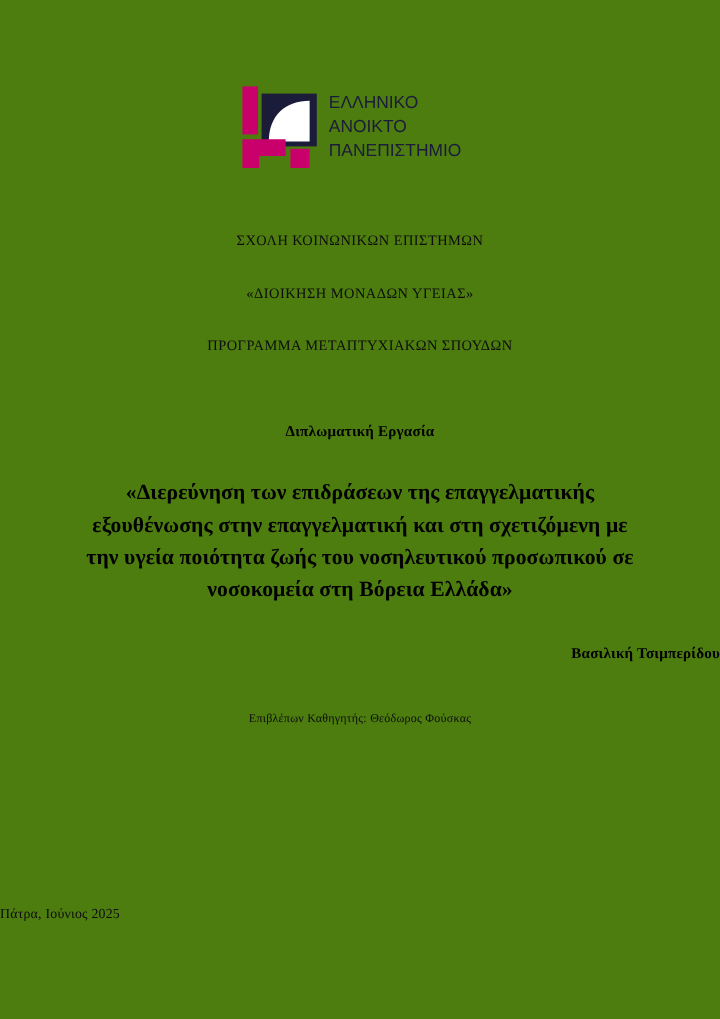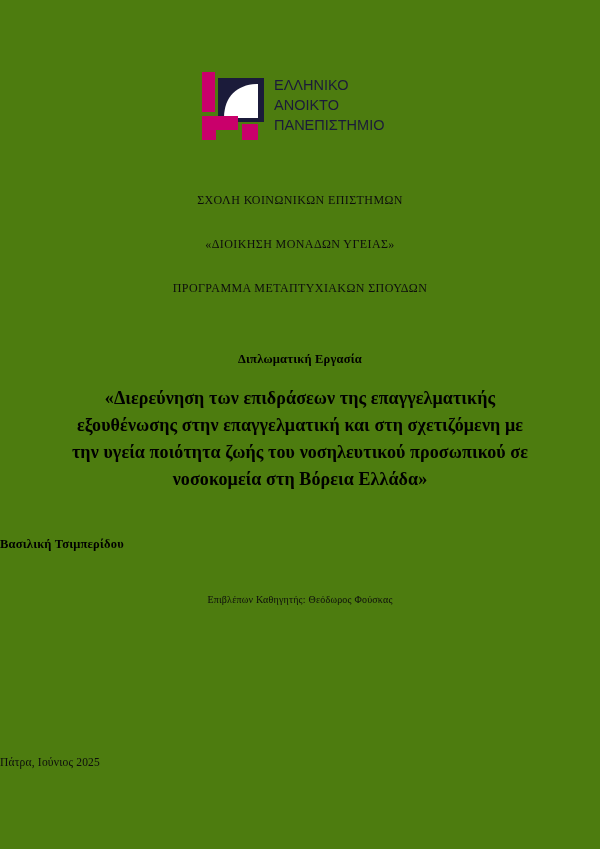--- a/index.html
+++ b/index.html
@@ -59,38 +59,38 @@
     position: absolute;
     top: 352px;
     left: 0;
     width: 600px;
     text-align: center;
   }
   .thesis-kind {
     font-size: 12.5px;
     font-weight: bold;
     letter-spacing: 0.2px;
-    margin-bottom: 18px;
+    margin-bottom: 30px;
   }
   .thesis-title {
     font-size: 18px;
     font-weight: bold;
     line-height: 27px;
     width: 460px;
     margin: 16px auto;
     letter-spacing: 0.1px;
   }
 
   
   .author {
     position: absolute;
     top: 537px;
     left: 0;
     width: 600px;
-    text-align: left;
+    text-align: right;
     font-size: 12.5px;
     font-weight: bold;
     letter-spacing: 0.2px;
   }
 
   
   .supervisor {
     position: absolute;
     top: 594px;
     left: 0;

